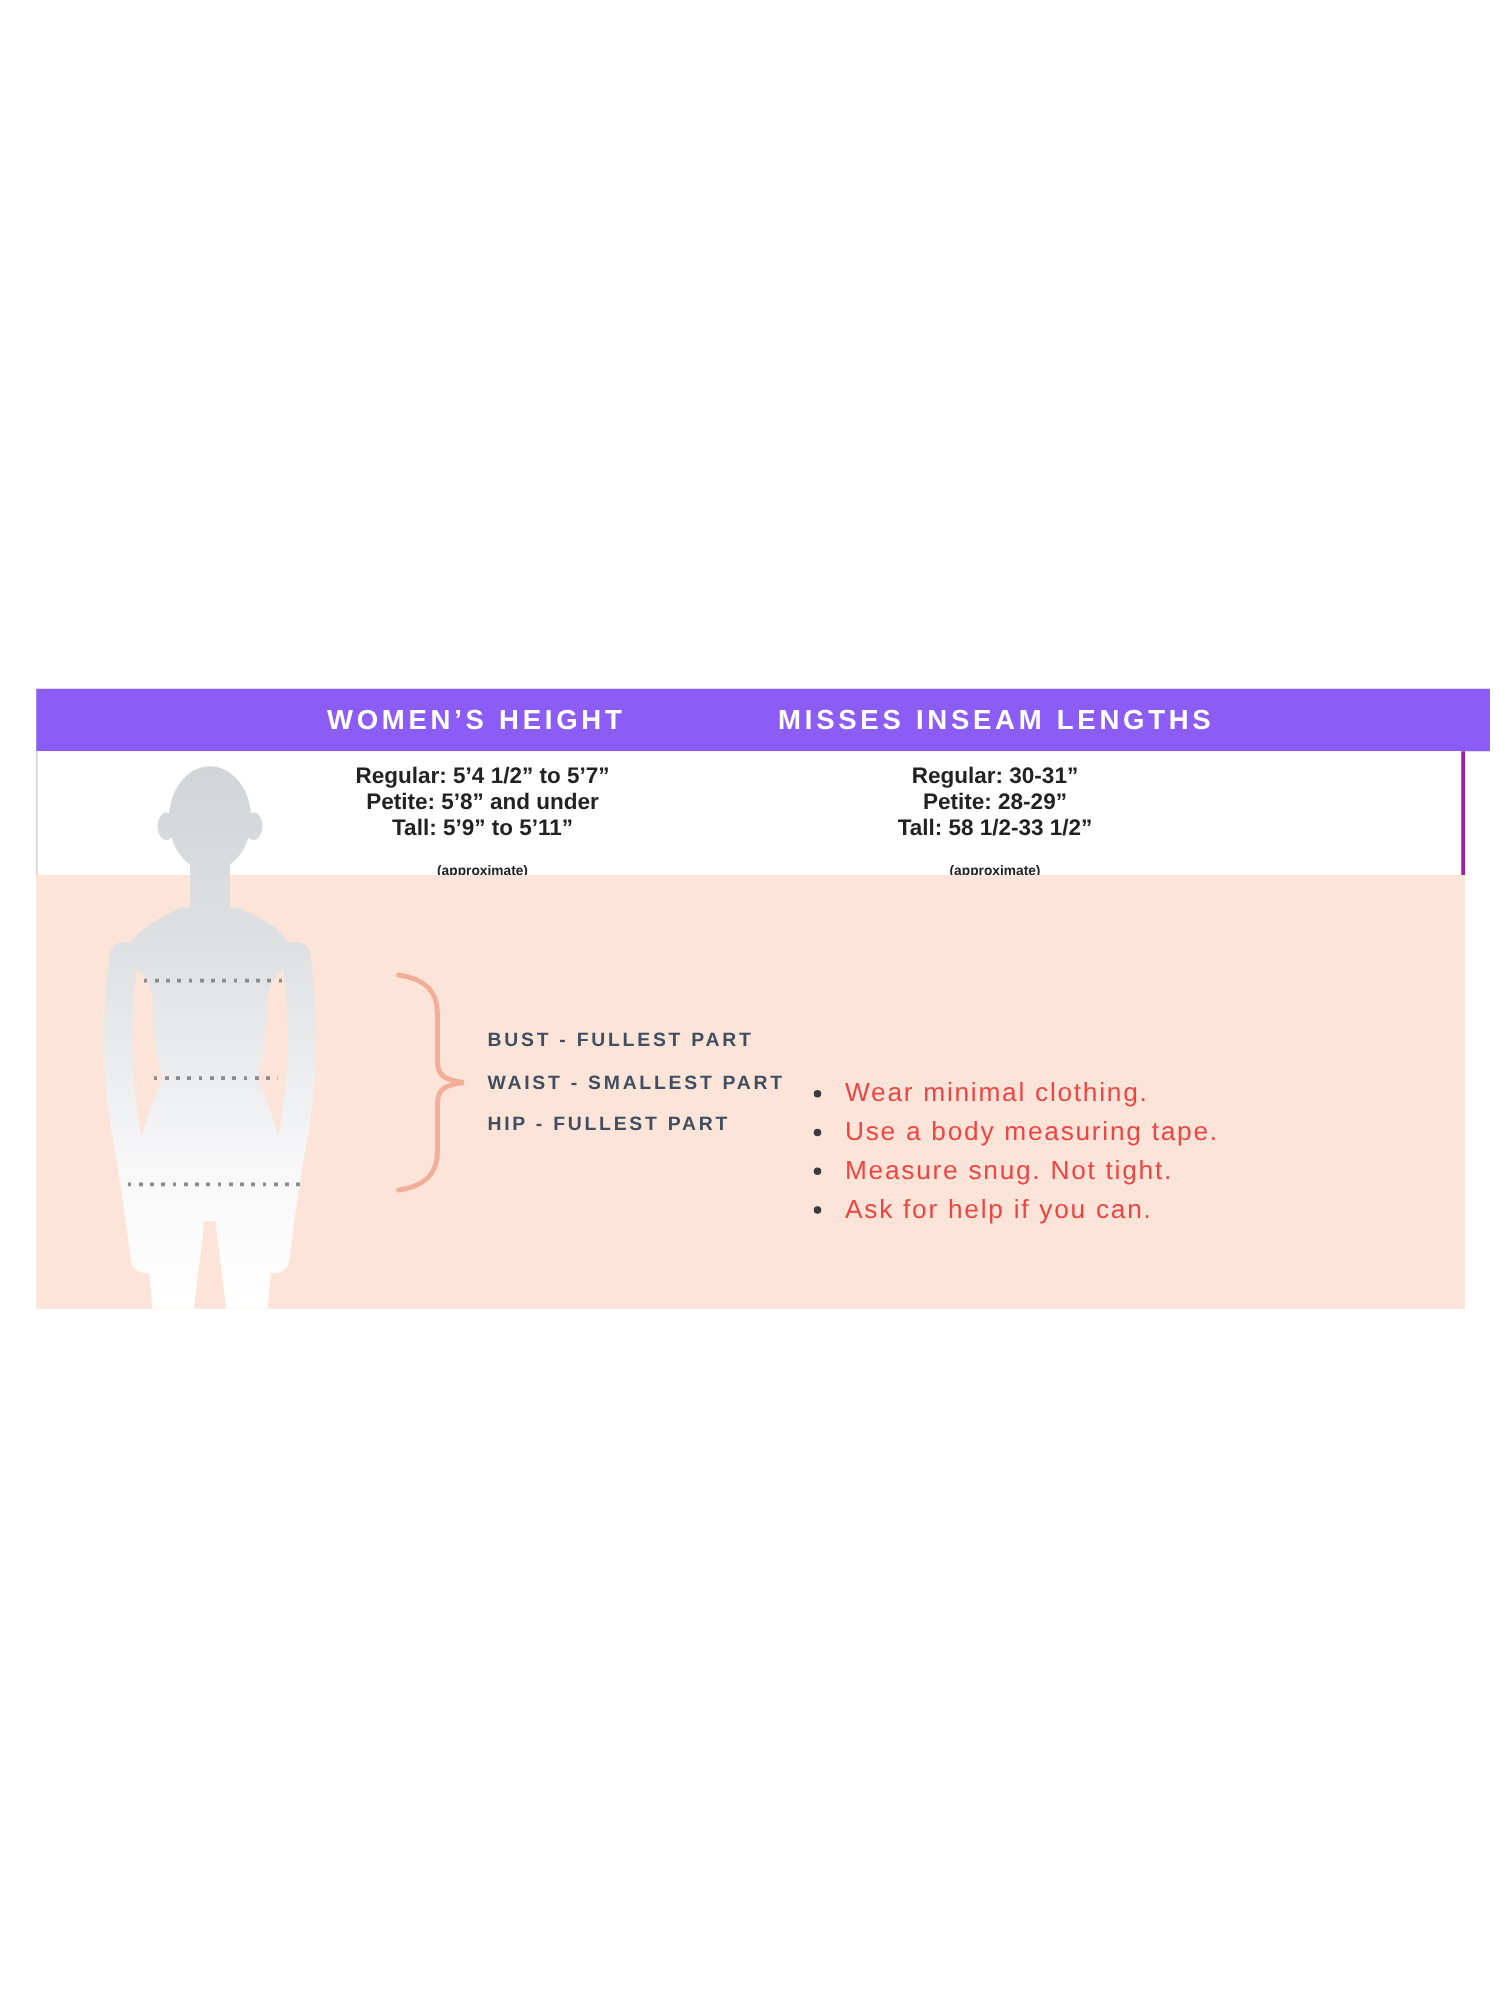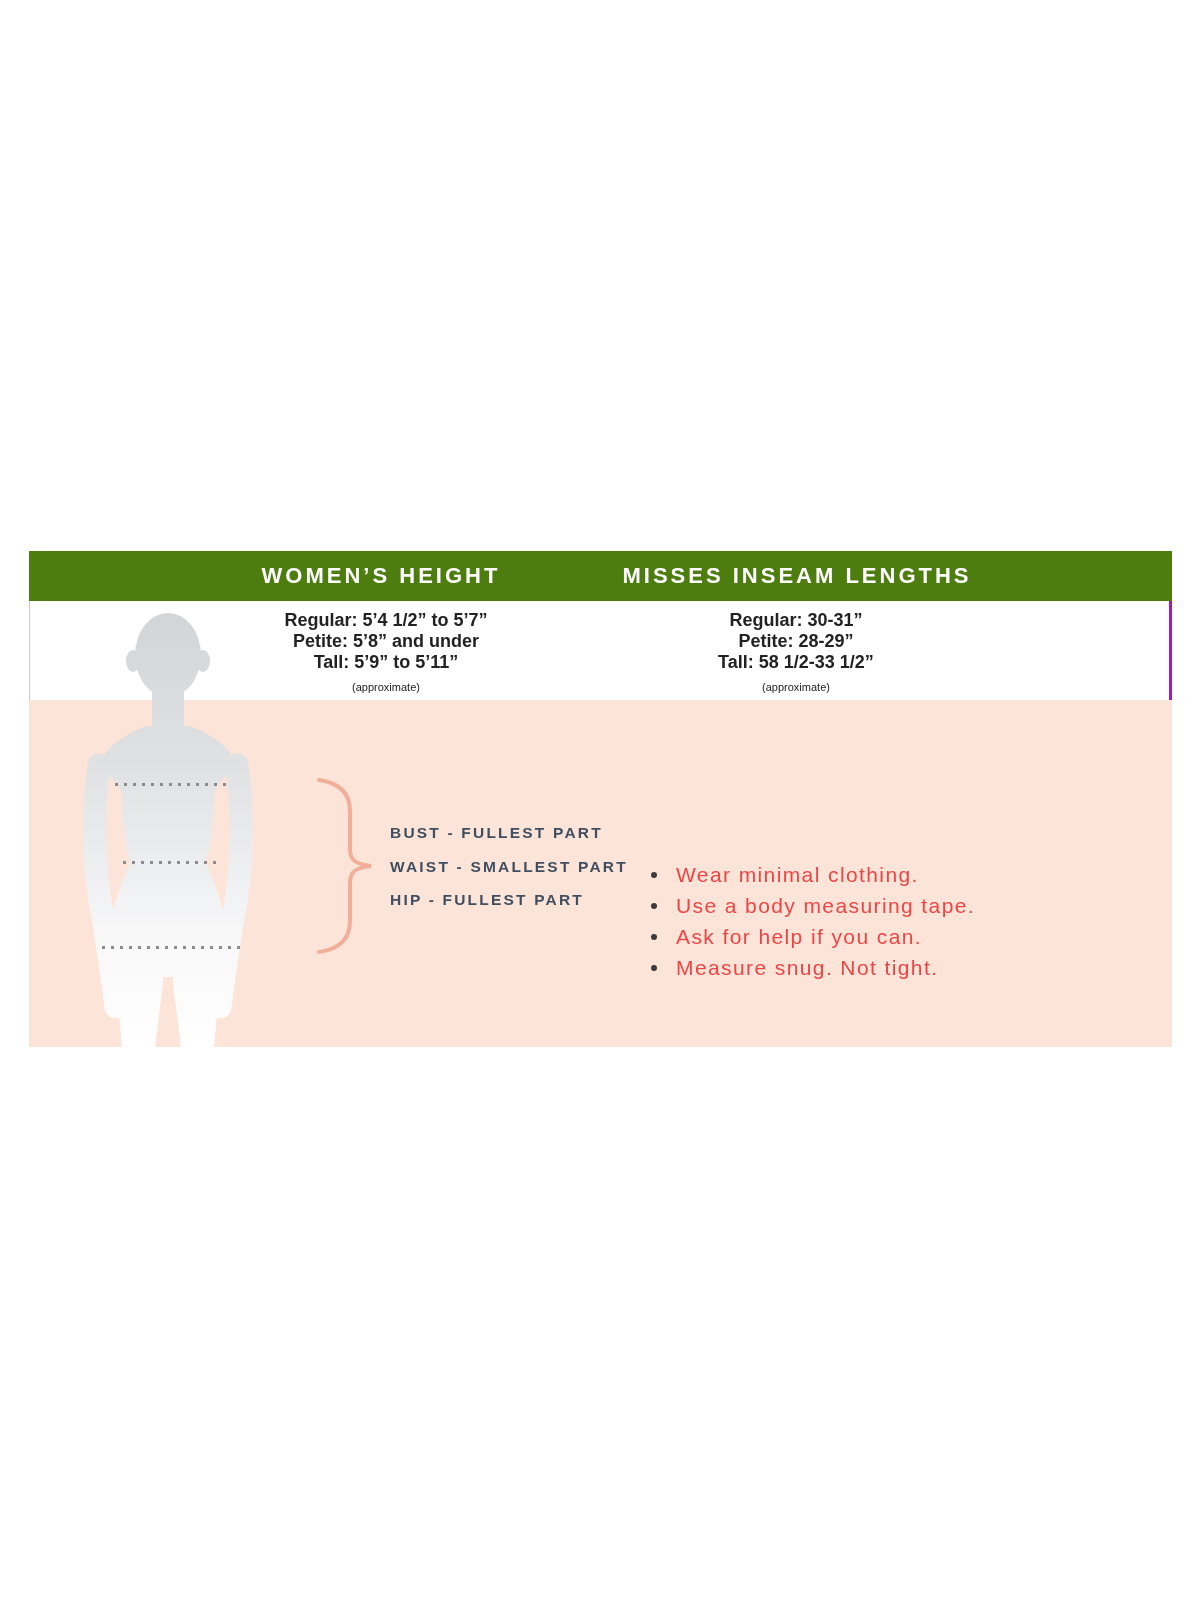--- a/index.html
+++ b/index.html
@@ -3,39 +3,39 @@
 <meta charset="utf-8">
 <style>
   html,body{margin:0;padding:0;}
   body{
     width:1200px;height:1600px;position:relative;background:#ffffff;
     font-family:"Liberation Sans",sans-serif;overflow:hidden;
   }
   .sheet{position:absolute;left:29px;top:551px;width:1143px;height:496px;}
 
   
-  .bar{position:absolute;left:0;top:0;width:100%;height:50px;background:#4d7c0f;}
+  .bar{position:absolute;left:0;top:0;width:100%;height:50px;background:#8b5cf6;padding-left:20px;}
   .bar .col-title{
     position:absolute;top:50%;transform:translate(-50%,-50%);
     color:#ffffff;font-size:22px;font-weight:bold;letter-spacing:3px;white-space:nowrap;
   }
   .bar .col-title.left{left:352px;}
   .bar .col-title.right{left:768px;}
 
   
   .band-white{
     position:absolute;left:0;top:50px;width:100%;height:99px;background:#ffffff;
     border-left:1px solid #c9c9c9;border-right:3px solid #a21caf;box-sizing:border-box;
   }
   .spec-col{position:absolute;top:9px;transform:translateX(-50%);text-align:center;color:#222222;}
   .spec-col.left{left:356px;}
   .spec-col.right{left:766px;}
   .spec-row{font-size:18px;line-height:21px;font-weight:600;white-space:nowrap;}
   .spec-row b{font-weight:800;margin-right:5px;}
-  .spec-note{font-size:11px;line-height:14px;font-weight:400;margin-top:7px;}
+  .spec-note{font-size:11px;line-height:14px;font-weight:700;margin-top:17px;}
 
   
   .band-pink{position:absolute;left:0;top:149px;width:100%;height:347px;background:#fce5d8;}
 
   
   .silhouette{position:absolute;left:9px;top:60px;width:260px;height:436px;}
 
   
   .dotline{position:absolute;height:3px;
     background-image:repeating-linear-gradient(90deg,#8c8c8e 0 3px,transparent 3px 9px);}
@@ -168,21 +168,21 @@
     <div class="howto-item">
       <span class="bullet-dot"></span>
       <span>Wear minimal clothing.</span>
     </div>
     <div class="howto-item">
       <span class="bullet-dot"></span>
       <span>Use a body measuring tape.</span>
     </div>
     <div class="howto-item">
       <span class="bullet-dot"></span>
-      <span>Ask for help if you can.</span>
+      <span>Measure snug. Not tight.</span>
     </div>
     <div class="howto-item">
       <span class="bullet-dot"></span>
-      <span>Measure snug. Not tight.</span>
+      <span>Ask for help if you can.</span>
     </div>
   </div>
 
 </div>
 
 </body></html>

